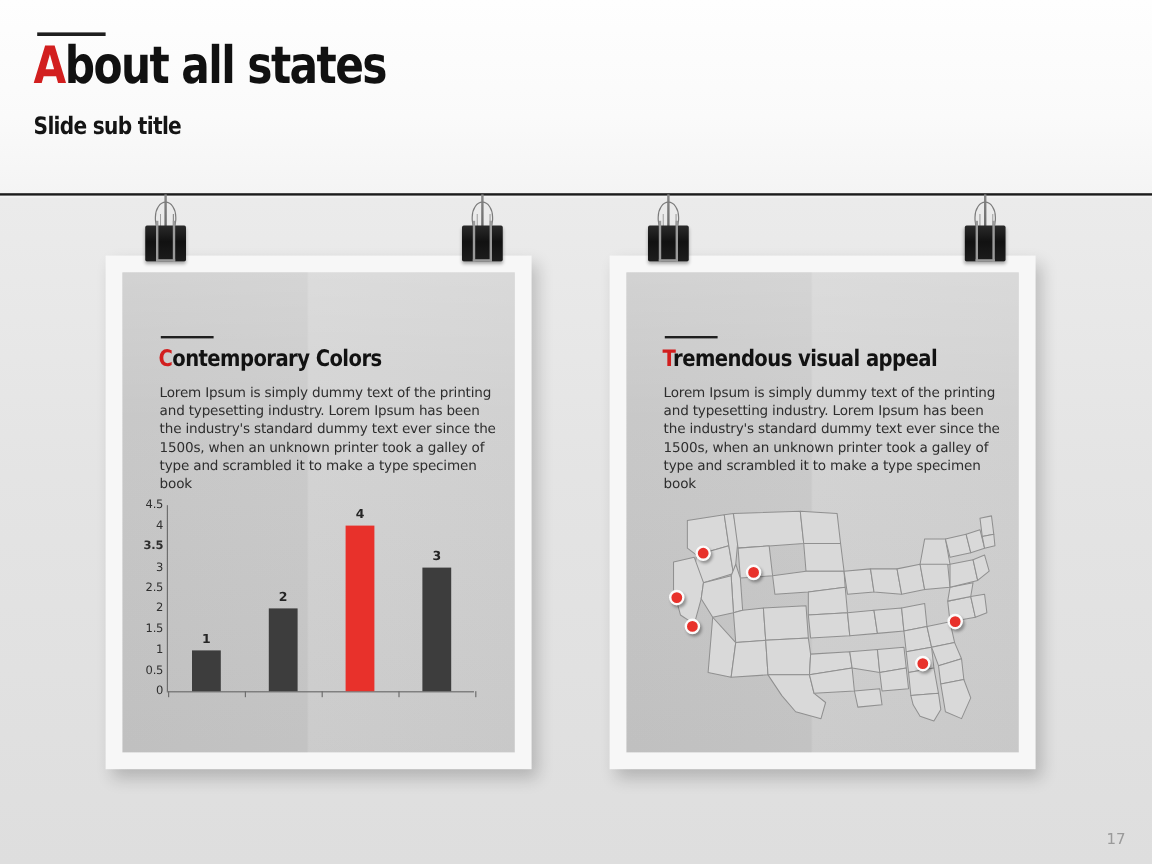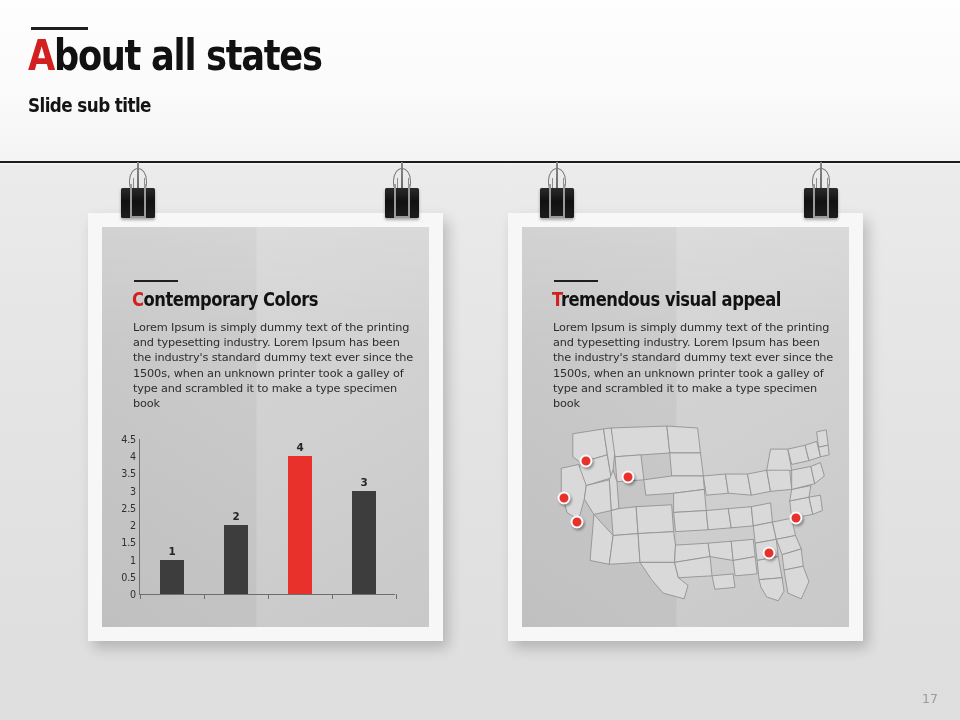--- a/index.html
+++ b/index.html
@@ -205,25 +205,25 @@
   <div class="wire" style="left:820px;height:32px;"></div>
 
   <div class="panel" style="left:88px;top:213px;width:355px;height:428px;">
     <div class="panel-inner">
       <div class="panel-sheen"></div>
 
       <div class="card-accent" style="left:32px;top:53px;"></div>
       <div class="card-title" style="left:30px;top:61px;"><span class="cap">C</span><span>ontemporary Colors</span></div>
       <div class="card-body" style="left:31px;top:93px;width:285px;">Lorem Ipsum is simply dummy text of the printing and typesetting industry. Lorem Ipsum has been the industry's standard dummy text ever since the 1500s, when an unknown printer took a galley of type and scrambled it to make a  type specimen book</div>
 
-      <div class="chart" style="left:8px;top:212px;width:300px;height:180px;">
+      <div class="chart" style="left:8px;top:194px;width:300px;height:180px;">
         <div class="ylabels" id="ylabels" style="height:155px;">
             <span style="top: 0px;">4.5</span>
             <span style="top: 17.2222px;">4</span>
-            <span style="top: 34.4444px;">3.5</span>
+            <span style="top: 34.4444px; font-weight: bold;">3.5</span>
             <span style="top: 51.6667px;">3</span>
             <span style="top: 68.8889px;">2.5</span>
             <span style="top: 86.1111px;">2</span>
             <span style="top: 103.333px;">1.5</span>
             <span style="top: 120.556px;">1</span>
             <span style="top: 137.778px;">0.5</span>
             <span style="top: 155px;">0</span>
           </div>
         <div class="axis-y" style="height:155px;"></div>
         <div class="axis-x" style="top:155px;width:256px;"></div>

